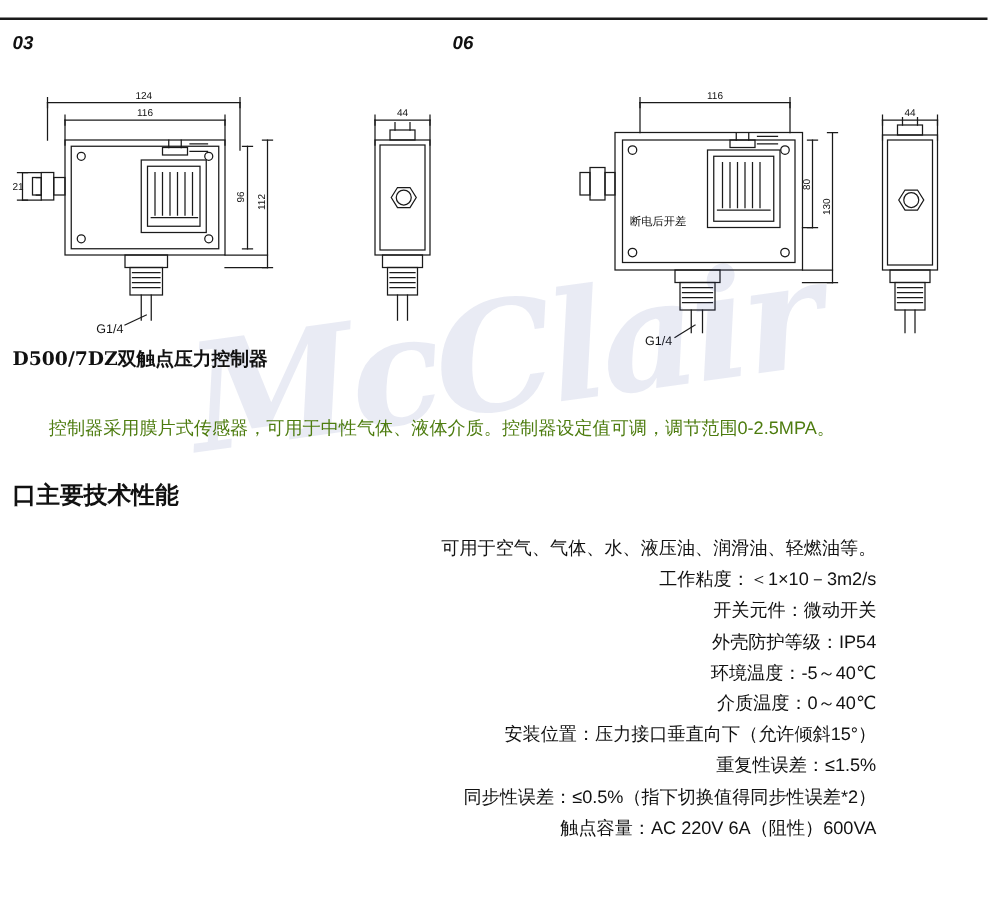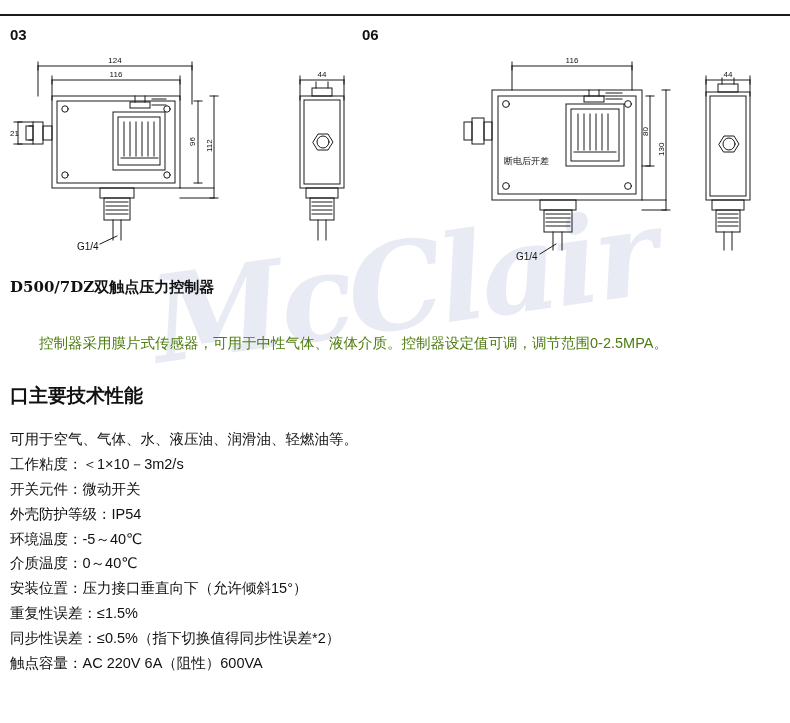--- a/index.html
+++ b/index.html
@@ -32,27 +32,27 @@
     line-height:1;
     transform:rotate(-8deg);
     white-space:nowrap;
   }
 
   
   .top-rule{
     position:absolute;left:0;top:14px;width:790px;height:2px;background:#1a1a1a;
   }
   .fig-label{
-    position:absolute;font-size:15px;font-weight:bold;color:#111;
+    position:absolute;font-size:15px;font-weight:bold;color:#111;font-style:italic;
   }
   #lbl-03{left:10px;top:26px;}
   #lbl-06{left:362px;top:26px;}
 
   
-  .drawings{position:absolute;left:0;top:44px;width:790px;height:230px;}
+  .drawings{position:absolute;left:0;top:60px;width:790px;height:230px;}
   svg.dwg{position:absolute;left:0;top:0;}
 
   
   .body-text{position:absolute;left:0;top:278px;width:701px;z-index:10;}
   .title-line{
     font-family:"DejaVu Serif","Liberation Serif",serif;
     font-size:15px;font-weight:600;color:#111;
     margin:0 0 0 10px;
   }
   .para{
@@ -67,21 +67,21 @@
     font-size:19px;
     font-weight:bold;
     color:#111;
   }
   .spec-list{
     margin:18px 0 0 10px;
     font-size:14.5px;
     line-height:1.72;
     color:#111;
   }
-  .spec-list div{white-space:pre;}
+  .spec-list div{white-space:pre;text-align:right;}
 </style>
 </head>
 <body>
 
 <div class="page">
 
   <div class="top-rule"></div>
 
   <div class="fig-label" id="lbl-03">03</div>
   <div class="fig-label" id="lbl-06">06</div>

